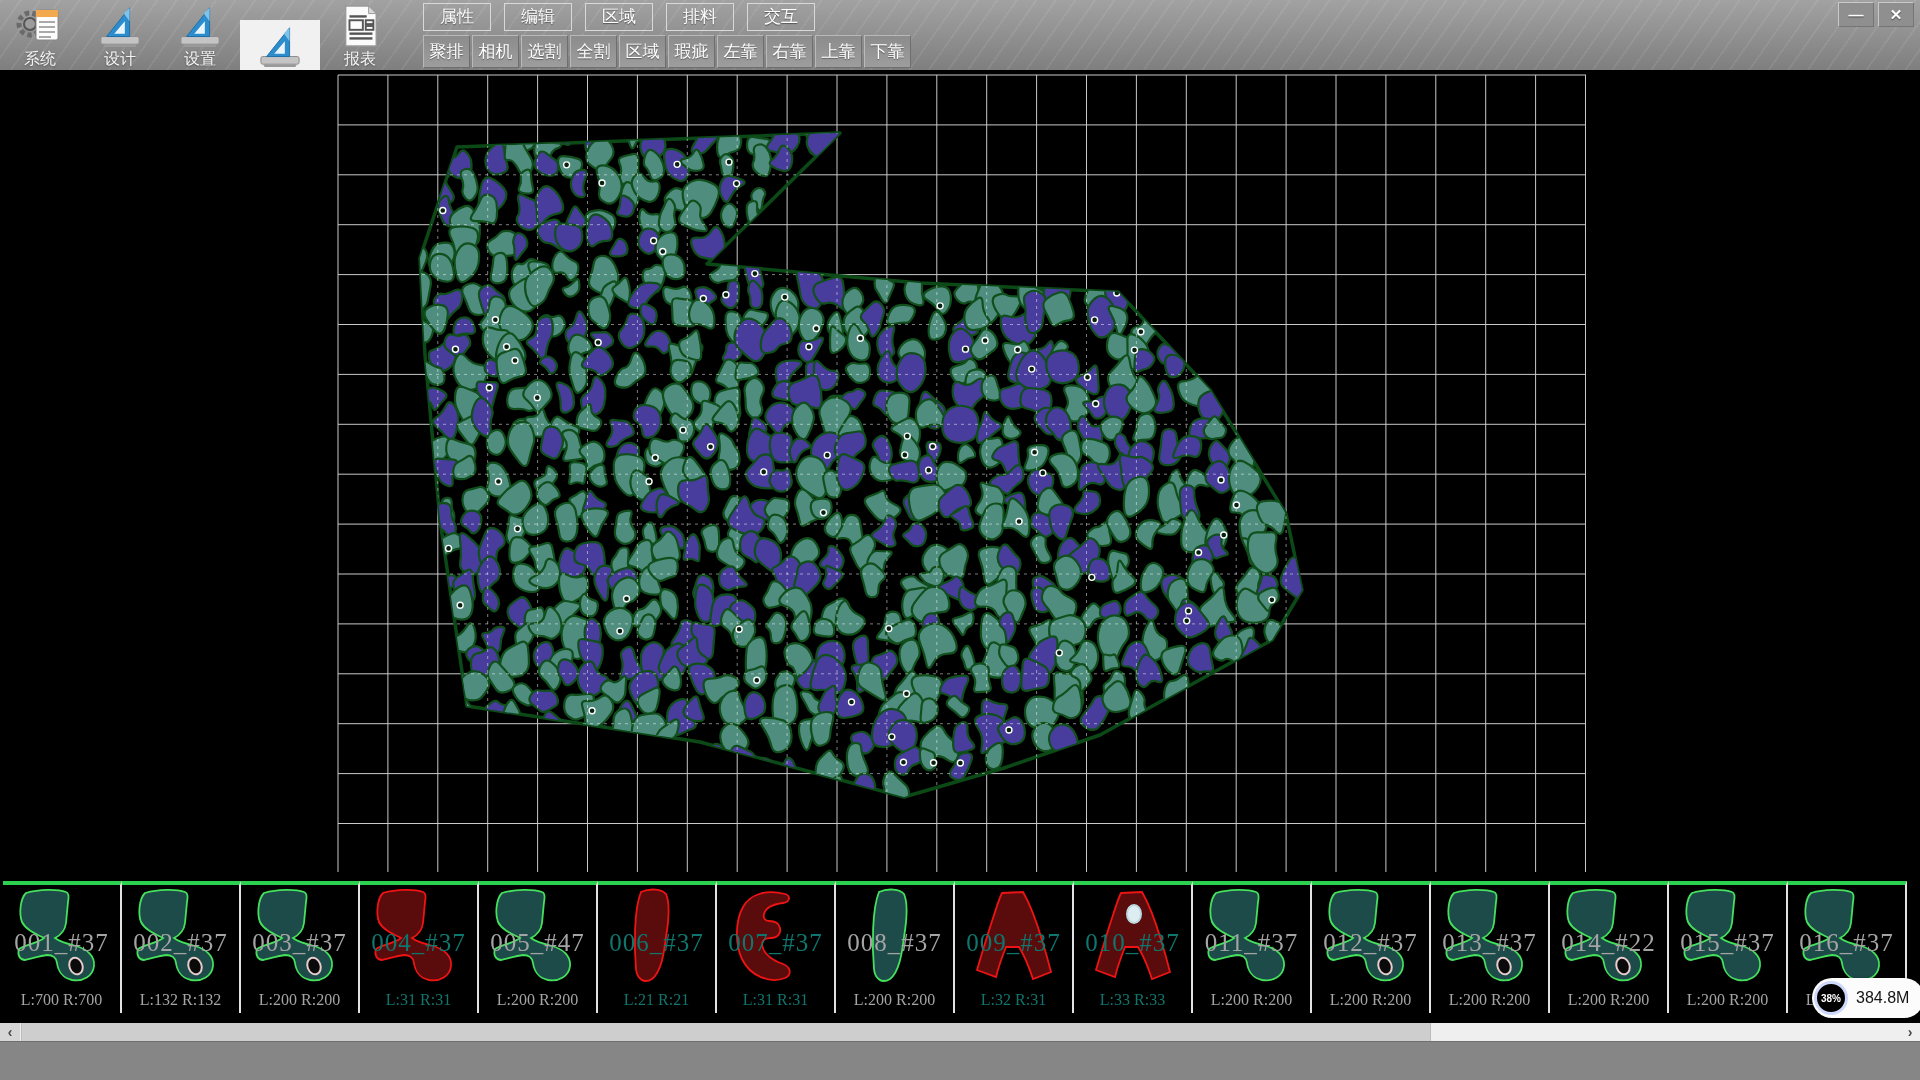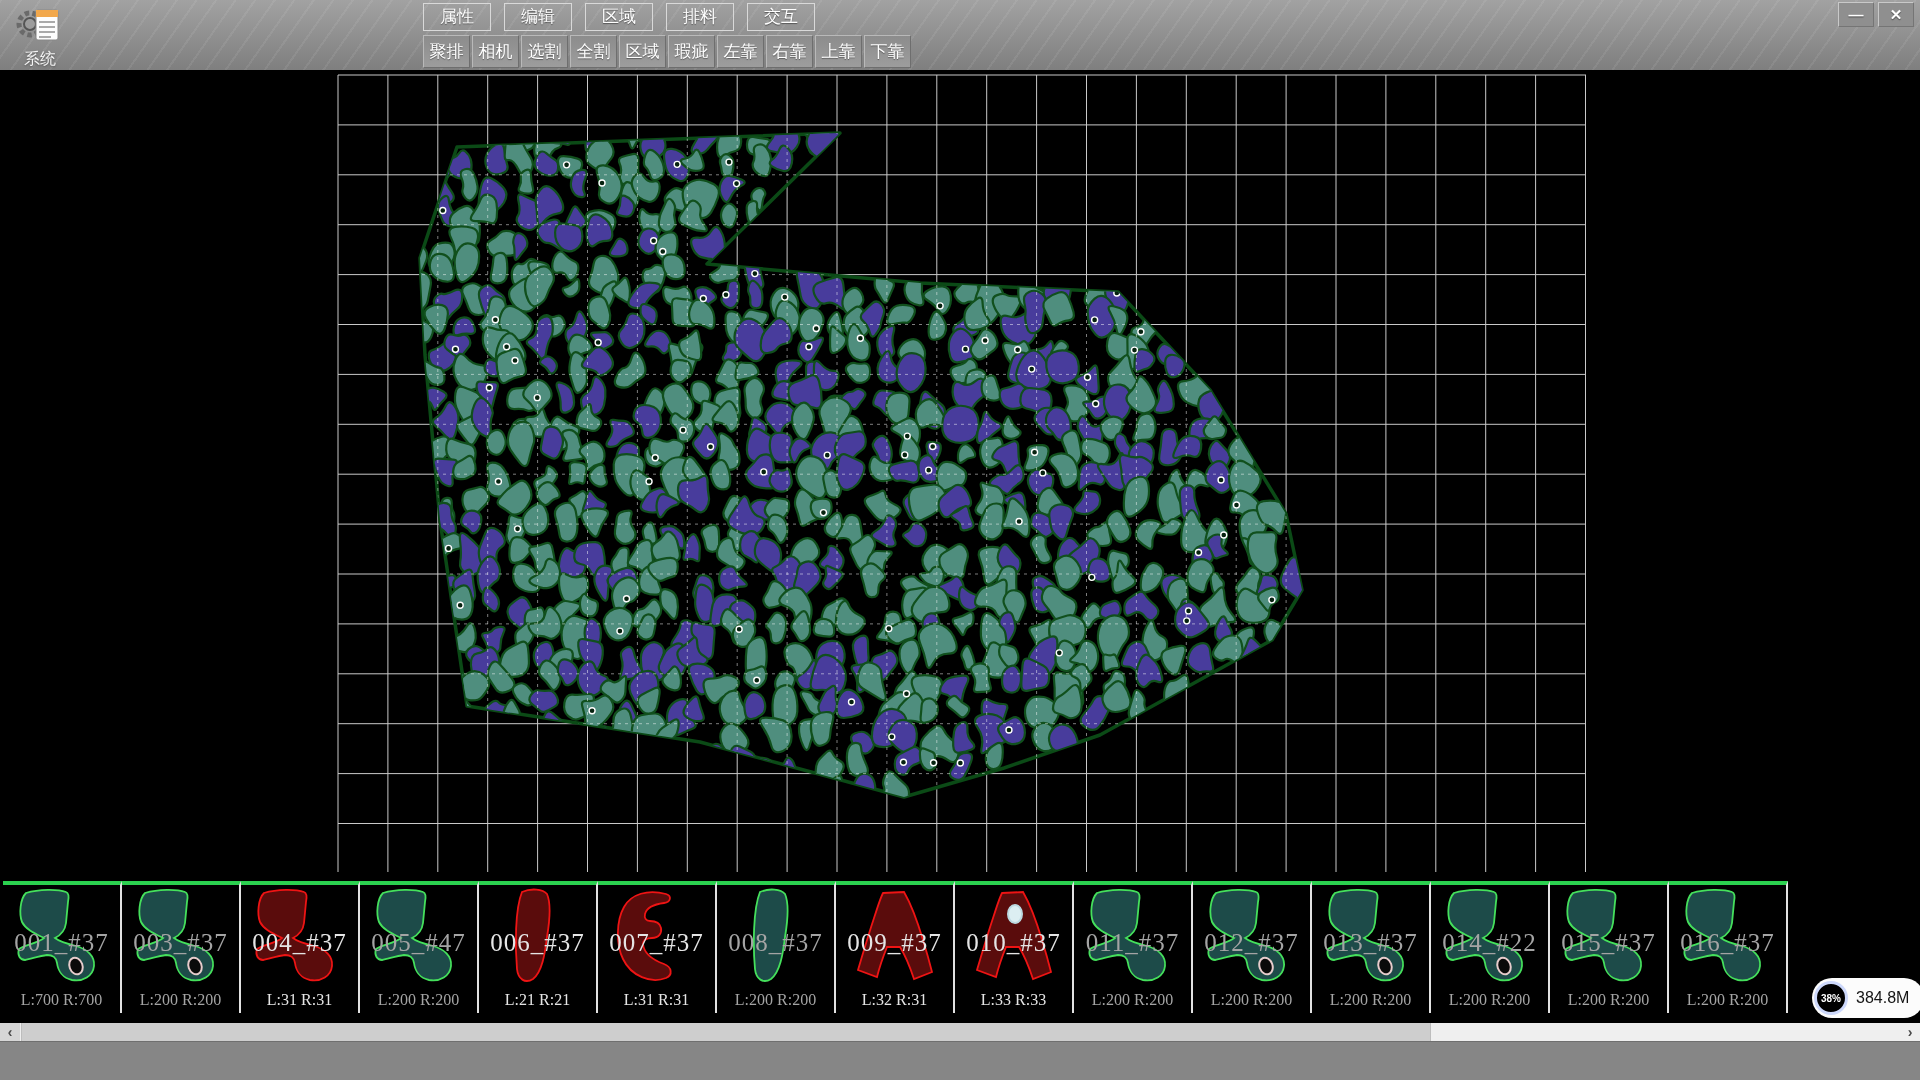--- a/index.html
+++ b/index.html
@@ -4,21 +4,21 @@
 <style>
   html,body{margin:0;padding:0;background:#000;}
   .app{position:relative;width:1920px;height:1080px;overflow:hidden;background:#000;
        font-family:"Liberation Sans",sans-serif;}
 
   
   .titlebar{position:absolute;left:0;top:0;width:1920px;height:70px;
     background:linear-gradient(180deg,#a2a2a2,#7f7f7f);overflow:hidden;}
   .titlebar::after{content:"";position:absolute;inset:0;pointer-events:none;
     background:repeating-linear-gradient(125deg,rgba(255,255,255,.07) 0 2px,transparent 2px 16px);}
-  .modes{position:absolute;left:0;top:0;display:flex;height:70px;z-index:3;flex-direction:column;}
+  .modes{position:absolute;left:0;top:0;display:flex;height:70px;z-index:3;}
   .mode-cell{width:80px;height:70px;display:flex;flex-direction:column;align-items:center;
     justify-content:flex-start;cursor:pointer;}
   .mode-cell.sel{background:#f1f1f1;margin-top:20px;}
   .mode-cell svg{margin-top:4px;}
   .mode-label{font-size:16px;color:#f4f4f4;text-shadow:0 1px 2px #555;margin-top:1px;}
   .mode-cell.sel .mode-label{color:#6f939b;text-shadow:none;}
 
   .menus{position:absolute;left:423px;top:3px;z-index:3;}
   .menu-tabs{display:flex;}
   .menu-tab{width:66px;height:26px;line-height:26px;text-align:center;margin-right:13px;
@@ -44,21 +44,21 @@
     border-top:4px solid #2bd14f;border-right:2px solid #e2e2e2;overflow:hidden;cursor:pointer;}
   .thumb-cell.partial{flex:1 1 auto;border-right:none;}
   .thumb-cell svg{position:absolute;left:8px;top:2px;}
   .thumb-label{position:absolute;left:0;top:44px;width:100%;text-align:center;
     font-family:"Liberation Serif",serif;font-size:25px;letter-spacing:1px;z-index:2;}
   .thumb-cell.partial .thumb-label{text-align:left;left:4px;}
   .thumb-info{position:absolute;left:0;bottom:4px;width:100%;text-align:center;
     font-family:"Liberation Serif",serif;font-size:16px;z-index:2;margin-top:48px;}
   .thumb-cell.partial .thumb-info{text-align:left;left:4px;}
   .c-teal .thumb-label,.c-teal .thumb-info{color:#a4a4a4;}
-  .c-red  .thumb-label,.c-red  .thumb-info{color:#e5e5e5;}
+  .c-red  .thumb-label,.c-red  .thumb-info{color:#0f766e;}
 
   
   .memory-widget{position:absolute;right:-4px;top:978px;height:40px;min-width:112px;
     background:#fcfcfc;border-radius:20px;display:flex;align-items:center;z-index:8;
     box-shadow:0 1px 4px rgba(0,0,0,.35);cursor:pointer;}
   .mem-circle{width:34px;height:34px;margin-left:2px;border-radius:50%;background:#000000;
     border:3px solid #cdd8fb;box-sizing:border-box;display:flex;align-items:center;justify-content:center;
     color:#fff;font-size:10px;font-weight:bold;}
   .mem-text{margin:0 12px 0 8px;color:#141414;font-size:16px;}
 
@@ -1008,20 +1008,28 @@
           <ellipse cx="65" cy="79" rx="6.5" ry="8.5" transform="rotate(-20 65 79)" fill="#0a0a0a" stroke="#e6cccc" stroke-width="2"></ellipse>
      </svg>
      <div class="thumb-label">001_#37</div>
      <div class="thumb-info">L:700 R:700</div>
       </div>
       <div class="thumb-cell c-teal">
         <svg width="100" height="100" viewBox="0 0 100 100">
        <path d="M15,6 C28,2 47,2 55,5 C58,6 58,10 57,15 L55,36 C54,44 50,48 44,51 C49,55 57,57 65,59 C76,62 84,69 83,79 C82,89 72,95 61,93 C52,91 47,84 46,76 C45,70 42,68 36,68 C28,69 20,72 14,73 C9,73 6,68 8,62 C14,58 27,56 33,51 C25,47 15,43 11,35 C8,27 9,12 15,6 Z" fill="#1d4b49" stroke="#45e05c" stroke-width="1.8"></path>
           <ellipse cx="65" cy="79" rx="6.5" ry="8.5" transform="rotate(-20 65 79)" fill="#0a0a0a" stroke="#e6cccc" stroke-width="2"></ellipse>
      </svg>
+     <div class="thumb-label">002_#37</div>
+     <div class="thumb-info">L:132 R:132</div>
+      </div>
+      <div class="thumb-cell c-teal">
+        <svg width="100" height="100" viewBox="0 0 100 100">
+       <path d="M15,6 C28,2 47,2 55,5 C58,6 58,10 57,15 L55,36 C54,44 50,48 44,51 C49,55 57,57 65,59 C76,62 84,69 83,79 C82,89 72,95 61,93 C52,91 47,84 46,76 C45,70 42,68 36,68 C28,69 20,72 14,73 C9,73 6,68 8,62 C14,58 27,56 33,51 C25,47 15,43 11,35 C8,27 9,12 15,6 Z" fill="#1d4b49" stroke="#45e05c" stroke-width="1.8"></path>
+          <ellipse cx="65" cy="79" rx="6.5" ry="8.5" transform="rotate(-20 65 79)" fill="#0a0a0a" stroke="#e6cccc" stroke-width="2"></ellipse>
+     </svg>
      <div class="thumb-label">003_#37</div>
      <div class="thumb-info">L:200 R:200</div>
       </div>
       <div class="thumb-cell c-red">
         <svg width="100" height="100" viewBox="0 0 100 100">
        <path d="M15,6 C28,2 47,2 55,5 C58,6 58,10 57,15 L55,36 C54,44 50,48 44,51 C49,55 57,57 65,59 C76,62 84,69 83,79 C82,89 72,95 61,93 C52,91 47,84 46,76 C45,70 42,68 36,68 C28,69 20,72 14,73 C9,73 6,68 8,62 C14,58 27,56 33,51 C25,47 15,43 11,35 C8,27 9,12 15,6 Z" fill="#5a0c0c" stroke="#ee1414" stroke-width="1.8"></path>
      </svg>
      <div class="thumb-label">004_#37</div>
      <div class="thumb-info">L:31 R:31</div>
       </div>

